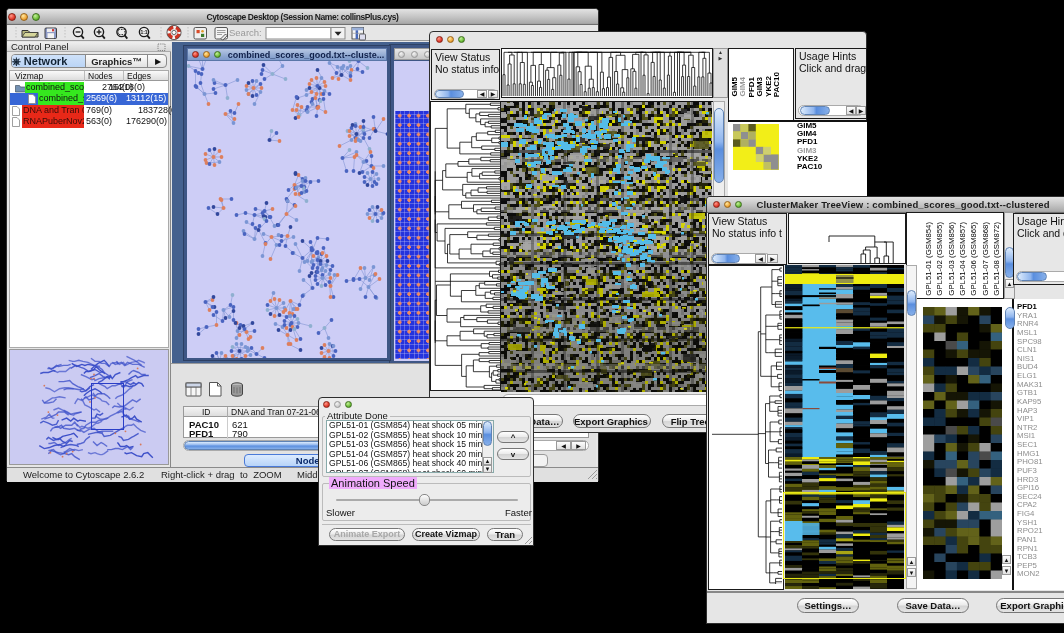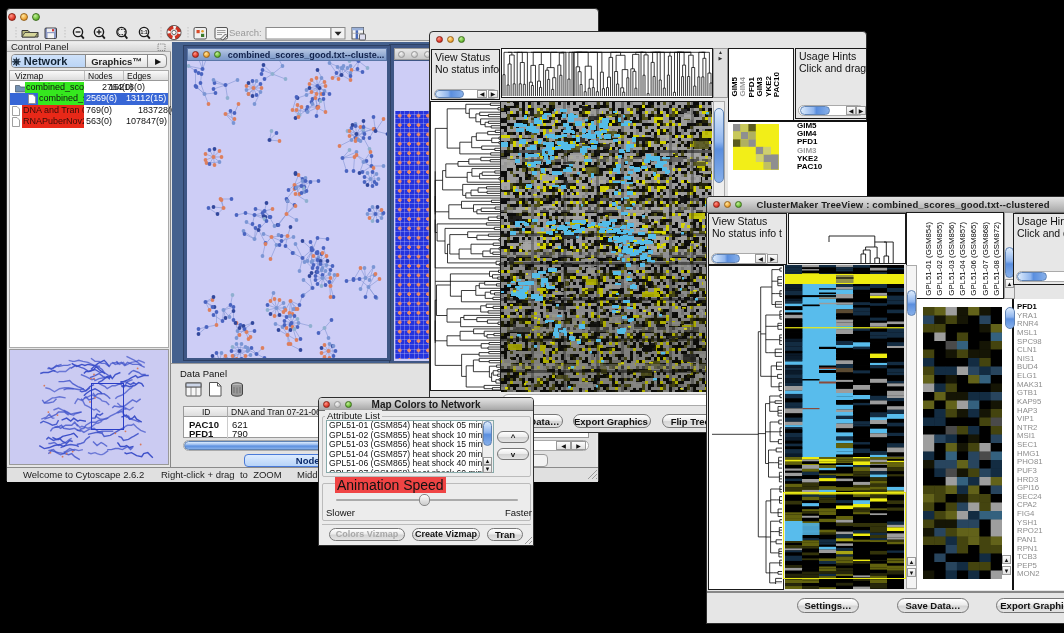--- a/index.html
+++ b/index.html
@@ -25,20 +25,21 @@
   background:linear-gradient(#fff,#ececec 45%,#d5d5d5 55%,#e4e4e4);
   font-size:9.5px;font-weight:bold;text-align:center}
 .panel{position:absolute;background:#e7e7e7;border:1px solid #1a1a1a;overflow:hidden}
 .ptx{font-size:10.5px;color:#111;line-height:11.5px;padding:2px 0 0 3px;white-space:nowrap}
 .whitebox{position:absolute;background:#fff;border:1px solid #1a1a1a;overflow:hidden}
 .glab{font-size:7.8px;color:#8e8e8e;line-height:8.63px;white-space:nowrap}
 .rot{position:absolute;writing-mode:vertical-rl;transform:rotate(180deg);
   font-size:8px;font-weight:bold;color:#000;white-space:nowrap}
 </style></head><body>
 <div class="win" style="left:6px;top:8px;width:593px;height:473px">
+    <div class="tbar" style="font-size:8.5px;letter-spacing:-0.4px">Cytoscape Desktop (Session Name: collinsPlus.cys)</div>
     <span class="lt lr" style="left:1px"></span>
     <span class="lt ly" style="left:13px"></span>
     <span class="lt lg" style="left:25px"></span>
     <div class="abs" style="left:0;top:16px;width:589px;height:16px;background:#e6e6e6;border-bottom:1px solid #9a9a9a"></div>
     <svg class="abs" style="left:0;top:16px" width="589" height="16" viewBox="0 0 589 16">
       <path d="M15 12V5.5h6l2 2h8V12z" fill="#b9b97e" stroke="#333" stroke-width="1"></path>
       <path d="M15 12l3-4.5h13L28 12z" fill="#d6d69a" stroke="#333" stroke-width="0.8"></path>
       <rect x="38" y="3" width="11.5" height="10.5" rx="1" fill="#8f9cc8" stroke="#333" stroke-width="0.9"></rect>
       <rect x="40" y="3.6" width="7.5" height="3.4" fill="#eee"></rect>
       <rect x="45" y="4.1" width="2" height="2.2" fill="#c33"></rect>
@@ -122,21 +123,21 @@
           <span class="abs" style="left:12px;top:0;background:#e82818;color:#3a0d08;padding:0 1px;white-space:nowrap;overflow:hidden;max-width:62px">DNA and Tran 07</span>
           <span class="abs" style="left:76px;color:#111">769(0)</span>
           <span class="abs" style="left:128px;color:#111">183728(0)</span>
         </div>
         <div class="abs" style="left:0;top:45px;width:158px;height:11.5px;font-size:9px;line-height:11.5px">
           <svg class="abs" style="left:2px;top:1px" width="8" height="10">
             <path d="M0.5 0.5h4.5l2.5 2.5v6.5h-7z" fill="#fff" stroke="#888" stroke-width="0.8"></path>
           </svg>
           <span class="abs" style="left:12px;top:0;background:#e82818;color:#3a0d08;padding:0 1px;white-space:nowrap;overflow:hidden;max-width:62px">RNAPuberNov2+</span>
           <span class="abs" style="left:76px;color:#111">563(0)</span>
-          <span class="abs" style="left:116px;color:#111">107847(9)</span>
+          <span class="abs" style="left:116px;color:#111">176290(0)</span>
         </div>
       </div>
       <div class="abs" style="left:2px;top:307px;width:160px;height:116px;background:#cbcbf2;border:1px solid #999">
         <svg class="abs" style="left:12px;top:5px" width="142" height="106" viewBox="0 0 140 104">
           <polyline points="68,3 72,6 76,6 78,8 82,8 86,11 88,8 94,7 95,9" fill="none" stroke="#3a4ec8" stroke-width="1.4" opacity="0.71"></polyline>
           <polyline points="103,1 107,3 111,5 114,7 118,10" fill="none" stroke="#3a4ec8" stroke-width="1.4" opacity="0.70"></polyline>
           <polyline points="46,5 50,6 52,6 56,5 60,6 65,7 71,10 77,11" fill="none" stroke="#3a4ec8" stroke-width="1.4" opacity="0.71"></polyline>
           <polyline points="93,6 96,9 100,7 102,10 108,7 113,6 115,5 120,7 121,8" fill="none" stroke="#3a4ec8" stroke-width="1.4" opacity="0.67"></polyline>
           <polyline points="68,14 71,11 75,8 77,7 81,5 83,7 86,11" fill="none" stroke="#3a4ec8" stroke-width="1.4" opacity="0.96"></polyline>
           <polyline points="48,13 53,10 58,12 61,13 66,16 69,15 72,14 77,17 80,16" fill="none" stroke="#3a4ec8" stroke-width="1.4" opacity="0.86"></polyline>
@@ -1147,21 +1148,20 @@
             <circle cx="24" cy="295" r="1.9" fill="#32489c"></circle>
             <circle cx="28" cy="292" r="1.9" fill="#4a64c0"></circle>
             <circle cx="34" cy="305" r="1.9" fill="#dd7f5e"></circle>
             <circle cx="33" cy="292" r="1.9" fill="#7b96d4"></circle>
             <circle cx="37" cy="295" r="1.9" fill="#dd7f5e"></circle>
             <circle cx="31" cy="300" r="2" fill="#32489c"></circle>
           </svg></div>
       </div>
     </div>
     <div class="abs" style="left:164px;top:354px;width:425px;height:104px;background:#e2e2e2;border-top:1px solid #999">
-      <div style="font-size:9.5px;color:#111;padding:4px 0 0 9px">Data Panel</div>
       <svg class="abs" style="left:14px;top:16px" width="75" height="20">
         <rect x="1" y="3" width="15" height="13" rx="1" fill="#f6f6f6" stroke="#555"></rect>
         <path d="M1 7h15M6 3v13M11 3v13" stroke="#777" stroke-width="0.8"></path>
         <rect x="1" y="3" width="15" height="4" fill="#cdd6e8" stroke="#555"></rect>
         <path d="M24.5 2.5h8l3.5 3.5v10h-11.5z" fill="#fff" stroke="#555"></path>
         <path d="M32.5 2.5v3.5h3.5" fill="none" stroke="#555"></path>
         <ellipse cx="52" cy="5" rx="5.5" ry="2.2" fill="#bbb" stroke="#444"></ellipse>
         <path d="M46.5 5v9a5.5 2.2 0 0011 0V5" fill="#999" stroke="#444"></path>
         <path d="M49 7v6M52 7.5v6M55 7v6" stroke="#666" stroke-width="0.8"></path>
       </svg>
@@ -3085,38 +3085,37 @@
       <div style="color:#8e8e8e">PEP5</div>
       <div style="color:#8e8e8e">MON2</div>
     </div>
     <div class="aqthumbh" style="left:298px;top:110px;width:10px;height:22px"></div>
     <div class="abs" style="left:0;top:394px;width:394px;height:2px;background:#888"></div>
     <div class="btn" style="left:90px;top:401px;width:62px;height:15px;line-height:14px">Settings…</div>
     <div class="btn" style="left:190px;top:401px;width:72px;height:15px;line-height:14px">Save Data…</div>
     <div class="btn" style="left:289px;top:401px;width:92px;height:15px;line-height:14px">Export Graphics…</div>
   </div>
 <div class="win" style="left:318px;top:397px;width:216px;height:149px;background:#ececec">
-    <div class="tbar" style="height:13px;line-height:13px;font-size:10px">Map Colors to Network</div>
     <span class="lt lr" style="left:4px;top:3px;width:7px;height:7px"></span>
     <span class="lt lgr" style="left:15px;top:3px;width:7px;height:7px"></span>
     <span class="lt lg" style="left:26px;top:3px;width:7px;height:7px"></span>
     <div class="abs" style="left:3px;top:18px;width:209px;height:61px;border:1px solid #bbb;border-radius:2px"></div>
-    <div class="abs" style="left:6px;top:12px;font-size:9.5px;color:#111;background:#ececec;padding:0 2px">Attribute List</div>
+    <div class="abs" style="left:6px;top:12px;font-size:9.5px;color:#111;background:#ececec;padding:0 2px">Attribute Done</div>
     <div class="abs" style="left:7px;top:22px;width:168px;height:53px;background:#fff;border:1px solid #8aa;overflow:hidden;font-size:8.6px;line-height:9.6px;color:#111;padding-left:2px;white-space:nowrap">GPL51-01 (GSM854) heat shock 05 min<br>GPL51-02 (GSM855) heat shock 10 min<br>GPL51-03 (GSM856) heat shock 15 min<br>GPL51-04 (GSM857) heat shock 20 min<br>GPL51-06 (GSM865) heat shock 40 min<br>GPL51-07 (GSM868) heat shock 60 min</div>
     <div class="abs" style="left:163px;top:23px;width:11px;height:51px;background:#eee;border-left:1px solid #aaa"></div>
     <div class="aqthumbh" style="left:164px;top:23px;width:9px;height:25px"></div>
     <span class="sbtn" style="left:164px;top:59px;width:9px;height:8px;line-height:7px">▲</span>
     <span class="sbtn" style="left:164px;top:67px;width:9px;height:8px;line-height:7px">▼</span>
     <div class="btn" style="left:178px;top:33px;width:32px;height:12px;line-height:11px;font-size:8px">^</div>
     <div class="btn" style="left:178px;top:50px;width:32px;height:12px;line-height:11px;font-size:8px">v</div>
     <div class="abs" style="left:3px;top:85px;width:209px;height:38px;border:1px solid #bbb;border-radius:2px"></div>
-    <div class="abs" style="left:16px;top:79px;font-size:14px;color:#111;background:#ef4444;padding:0 2px">Animation Speed</div>
+    <div class="abs" style="left:10px;top:79px;font-size:11px;color:#111;background:#f0abfc;padding:0 2px">Animation Speed</div>
     <div class="abs" style="left:17px;top:101px;width:182px;height:2px;background:#aaa;border-radius:1px"></div>
     <div class="abs" style="left:100px;top:96px;width:11px;height:12px;background:linear-gradient(#fdfdfd,#ccc);border:1px solid #888;border-radius:5px 5px 5px 5px"></div>
     <div class="abs" style="left:7px;top:109px;font-size:9.5px;color:#111">Slower</div>
     <div class="abs" style="left:186px;top:109px;font-size:9.5px;color:#111">Faster</div>
     <div class="abs" style="left:3px;top:126px;width:209px;height:20px;border-top:1px solid #bbb"></div>
-    <div class="btn" style="left:10px;top:130px;width:76px;height:12.5px;line-height:11px;color:#a8a8a8;font-size:9px">Colors Vizmap</div>
+    <div class="btn" style="left:10px;top:130px;width:76px;height:12.5px;line-height:11px;color:#a8a8a8;font-size:9px">Animate Export</div>
     <div class="btn" style="left:93px;top:130px;width:68px;height:12.5px;line-height:11px;font-size:9px">Create Vizmap</div>
     <div class="btn" style="left:168px;top:130px;width:36px;height:12.5px;line-height:11px;font-size:9.5px">Tran</div>
     <svg class="abs" style="right:0;bottom:0" width="10" height="10">
       <path d="M9 2L2 9M9 6L6 9" stroke="#999" stroke-width="1"></path>
     </svg>
   </div>
 </body></html>

